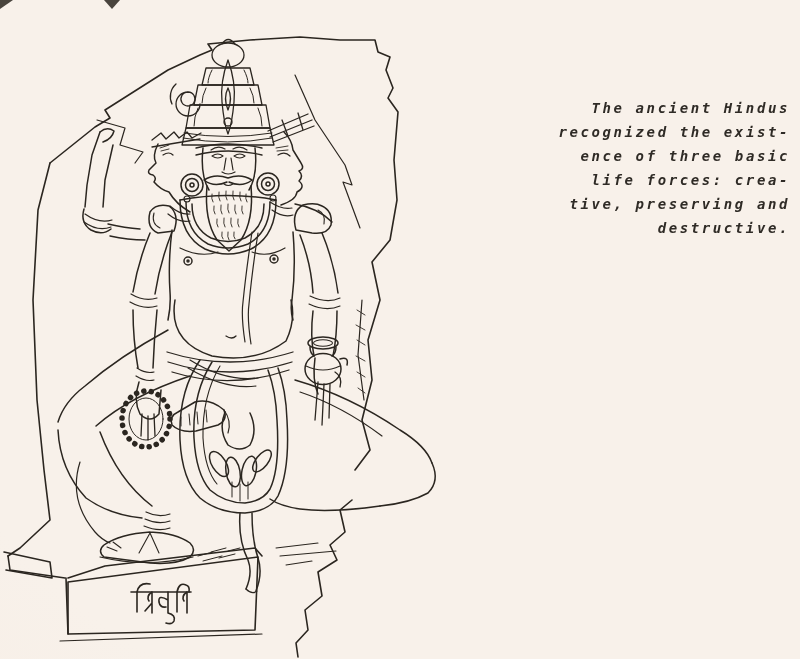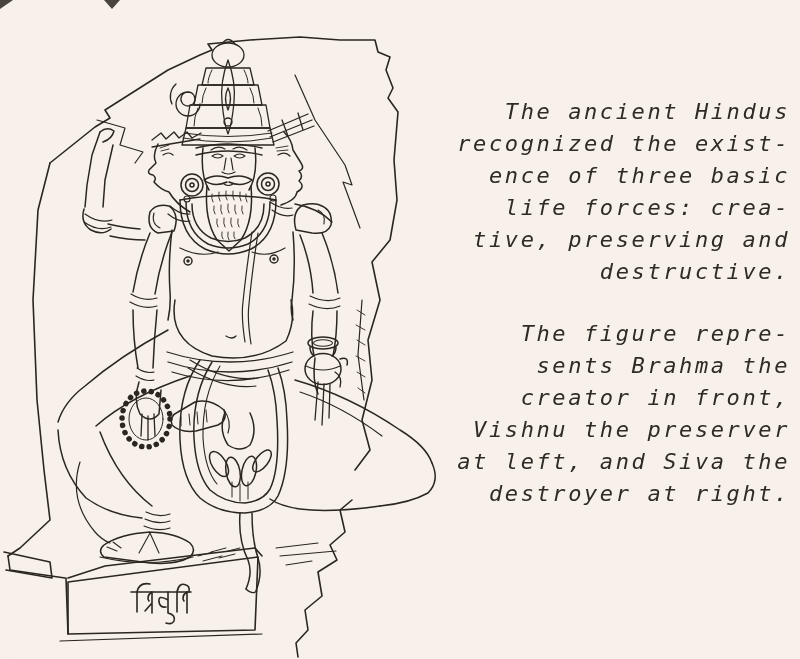--- a/index.html
+++ b/index.html
@@ -24,23 +24,23 @@
     color:var(--ink);
   }
   .text-column{
     position:absolute;left:434px;top:96px;width:356px;
     text-align:right;
     color:var(--text-ink);
   }
   .text-column p{
     margin:0 0 30px 0;
     font-style:italic;
-    font-weight:400;
-    font-size:22px;
-    line-height:32px;
+    font-weight:700;
+    font-size:14px;
+    line-height:24px;
     letter-spacing:2.6px;
     white-space:pre-line;
   }
   svg *{vector-effect:non-scaling-stroke;}
 </style>
 </head>
 <body>
 
 <div class="page">
 
@@ -261,21 +261,15 @@
     </g>
   </svg>
 
   <div class="text-column">
     <p>The ancient Hindus
 recognized the exist-
 ence of three basic
 life forces: crea-
 tive, preserving and
 destructive.</p>
-    <p>The figure repre-
-sents Brahma the
-creator in front,
-Vishnu the preserver
-at left, and Siva the
-destroyer at right.</p>
   </div>
 
 </div>
 
 </body></html>

